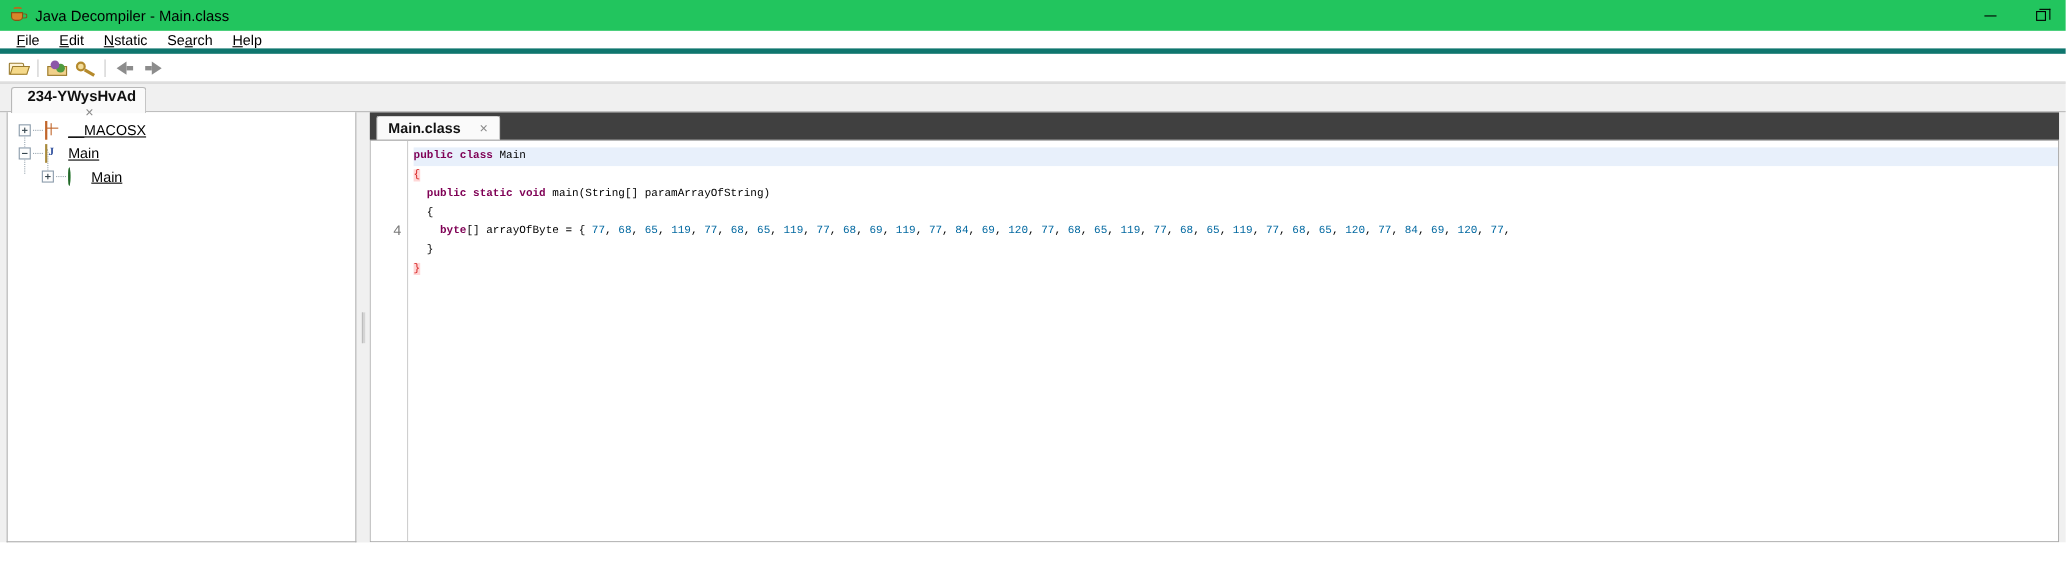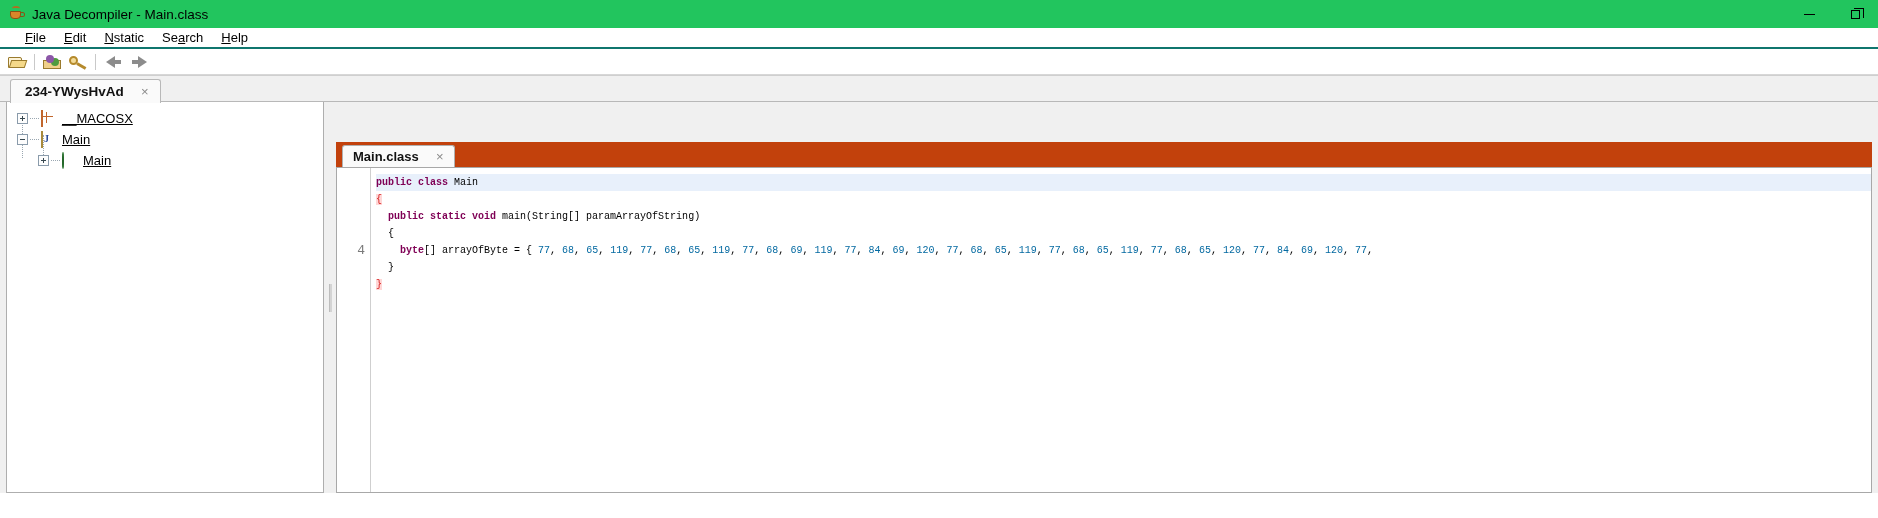--- a/index.html
+++ b/index.html
@@ -81,22 +81,22 @@
     border-bottom: none;
     border-left: none;
   }
 
   
   .menubar {
     height: 21px;
     display: flex;
     align-items: center;
     background: #ffffff;
-    padding-left: 16px;
-    border-bottom: 2px solid #0f766e;
+    padding-left: 6px;
+    border-bottom: 5px solid #0f766e;
     text-align: right;
   }
   .menu-item {
     font-size: 13px;
     color: #000;
     padding: 1px 9px;
     white-space: nowrap;
   }
   .menu-item u { text-decoration: underline; }
 
@@ -207,20 +207,21 @@
     display: flex;
     align-items: center;
     padding: 0 8px 0 14px;
     background: #fafafa;
     border: 1px solid #b8b8b8;
     border-bottom: none;
     border-radius: 3px 3px 0 0;
     position: relative;
     z-index: 2;
     margin-bottom: -1px;
+    flex-direction: column;
   }
   .project-tab .label {
     font-size: 13.5px;
     font-weight: bold;
     color: #111;
     white-space: nowrap;
   }
   .tab-close {
     margin-left: 14px;
     width: 14px; height: 14px;
@@ -362,24 +363,23 @@
     flex: 1;
     margin-right: 6px;
     display: flex;
     flex-direction: column;
     overflow: hidden;
   }
   .editor-tabstrip {
     height: 25px;
     display: flex;
     align-items: flex-end;
-    background: #c2410c;
+    background: #404040;
     padding-left: 6px;
     position: relative;
-    margin-top: 40px;
   }
   .editor-tab {
     height: 22px;
     display: flex;
     align-items: center;
     padding: 0 7px 0 10px;
     background: #fafafa;
     border: 1px solid #b0b0b0;
     border-bottom: none;
     border-radius: 3px 3px 0 0;

